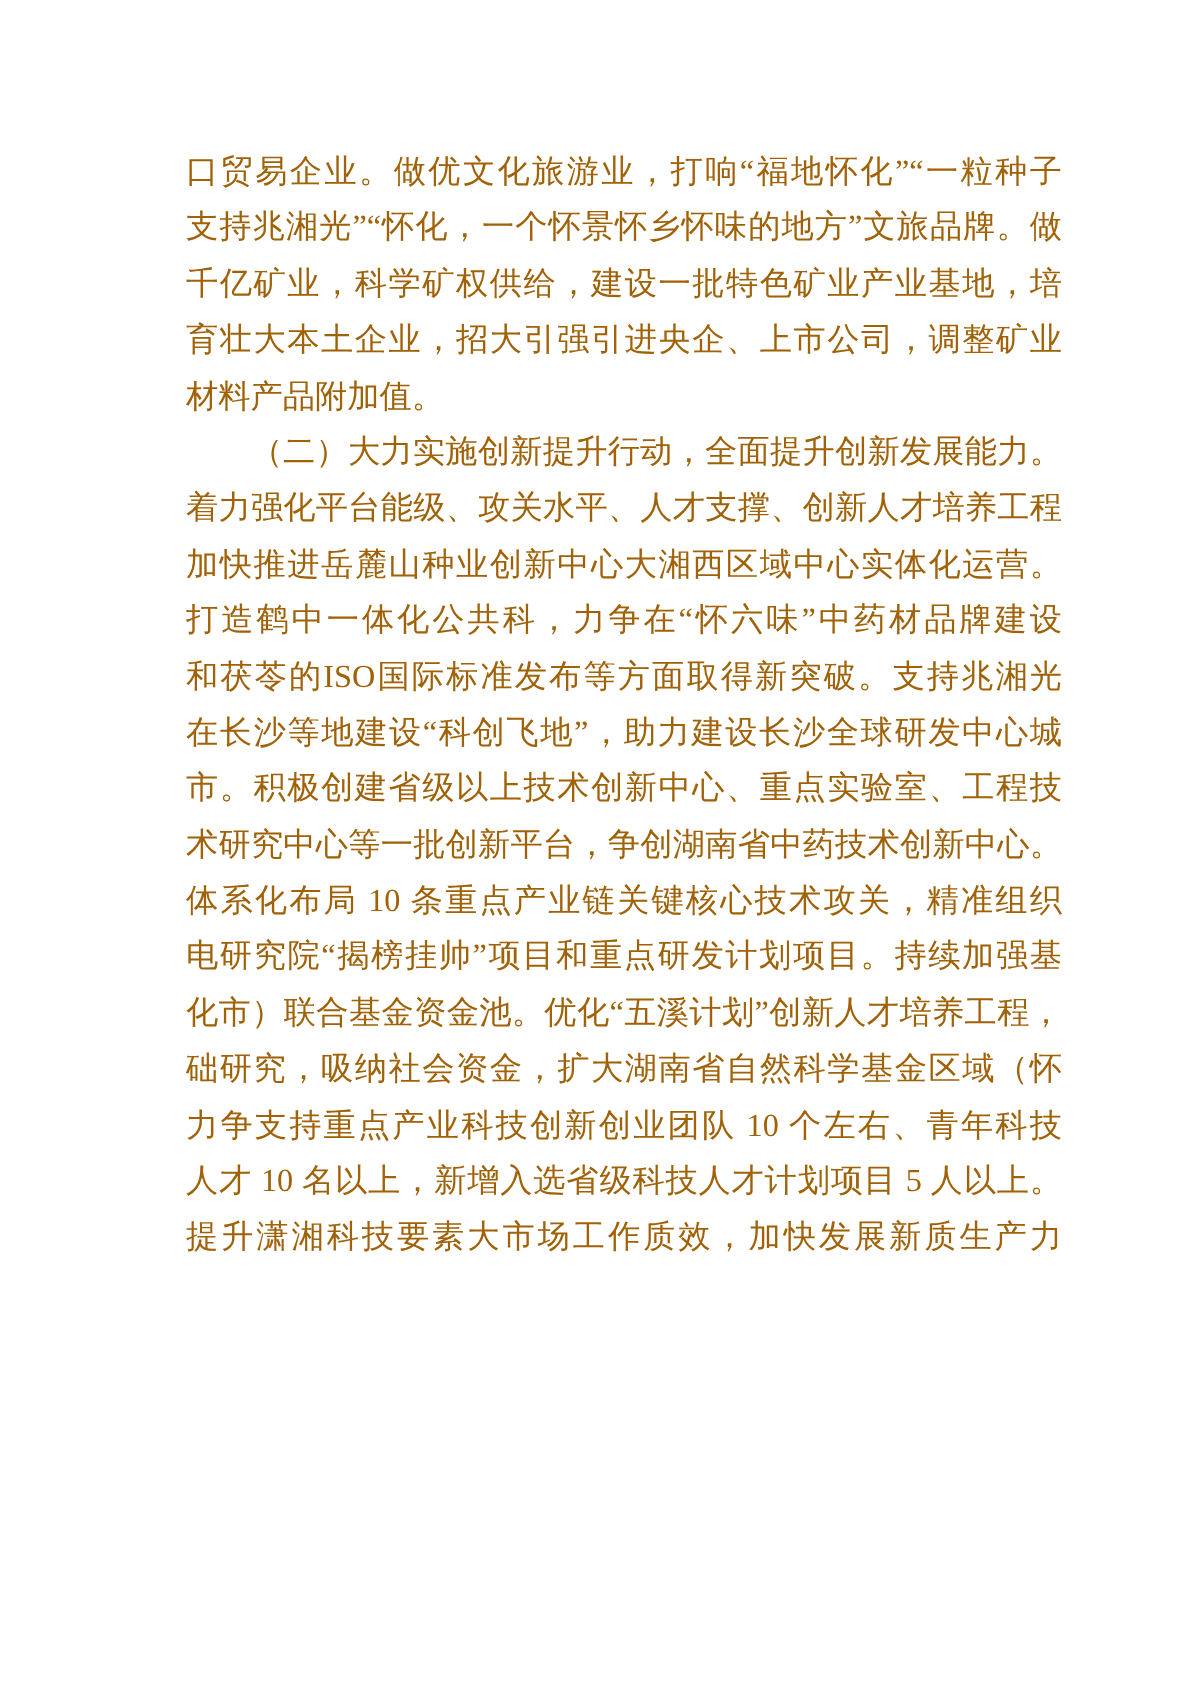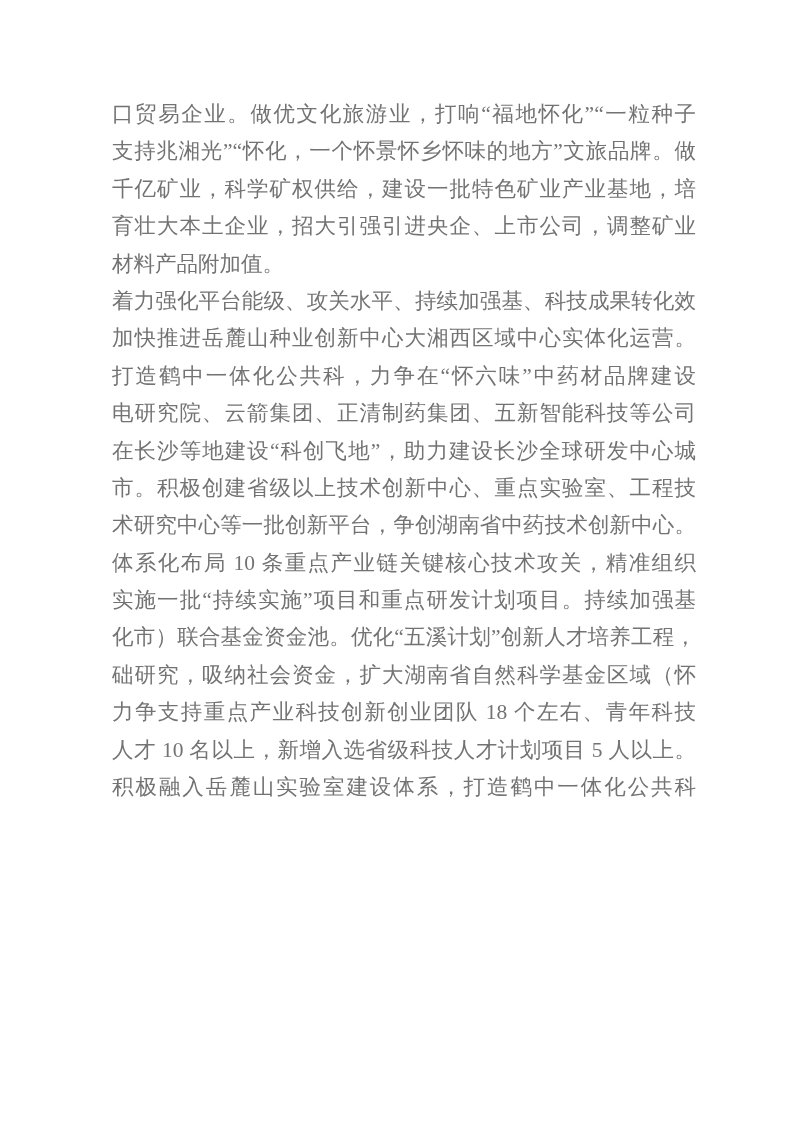--- a/index.html
+++ b/index.html
@@ -38,34 +38,35 @@
     text-align-last: left;
   }
   .line.indent {
     text-indent: 2em;
   }
 </style>
 </head>
 <body>
 
 <div class="page">
-  <div class="text-block" style="color: #737373;">
+  <div class="text-block" style="color: #a16207; margin-left: 12px;">
       <div class="line">口贸易企业。做优文化旅游业，打响“福地怀化”“一粒种子</div>
       <div class="line">支持兆湘光”“怀化，一个怀景怀乡怀味的地方”文旅品牌。做实</div>
       <div class="line">千亿矿业，科学矿权供给，建设一批特色矿业产业基地，培</div>
       <div class="line">育壮大本土企业，招大引强引进央企、上市公司，调整矿业</div>
       <div class="line no-justify">材料产品附加值。</div>
-      <div class="line">着力强化平台能级、攻关水平、持续加强基、科技成果转化效</div>
+      <div class="line indent">（二）大力实施创新提升行动，全面提升创新发展能力。</div>
+      <div class="line">着力强化平台能级、攻关水平、人才支撑、创新人才培养工程</div>
       <div class="line">加快推进岳麓山种业创新中心大湘西区域中心实体化运营。</div>
       <div class="line">打造鹤中一体化公共科，力争在“怀六味”中药材品牌建设</div>
-      <div class="line">电研究院、云箭集团、正清制药集团、五新智能科技等公司</div>
+      <div class="line">和茯苓的ISO国际标准发布等方面取得新突破。支持兆湘光</div>
       <div class="line">在长沙等地建设“科创飞地”，助力建设长沙全球研发中心城</div>
       <div class="line">市。积极创建省级以上技术创新中心、重点实验室、工程技</div>
       <div class="line">术研究中心等一批创新平台，争创湖南省中药技术创新中心。</div>
       <div class="line">体系化布局 10 条重点产业链关键核心技术攻关，精准组织</div>
-      <div class="line">实施一批“持续实施”项目和重点研发计划项目。持续加强基</div>
+      <div class="line">电研究院“揭榜挂帅”项目和重点研发计划项目。持续加强基</div>
       <div class="line">化市）联合基金资金池。优化“五溪计划”创新人才培养工程，</div>
       <div class="line">础研究，吸纳社会资金，扩大湖南省自然科学基金区域（怀</div>
-      <div class="line">力争支持重点产业科技创新创业团队 18 个左右、青年科技</div>
+      <div class="line">力争支持重点产业科技创新创业团队 10 个左右、青年科技</div>
       <div class="line">人才 10 名以上，新增入选省级科技人才计划项目 5 人以上。</div>
-      <div class="line">积极融入岳麓山实验室建设体系，打造鹤中一体化公共科</div>
+      <div class="line">提升潇湘科技要素大市场工作质效，加快发展新质生产力</div>
     </div>
 </div>
 
 </body></html>

